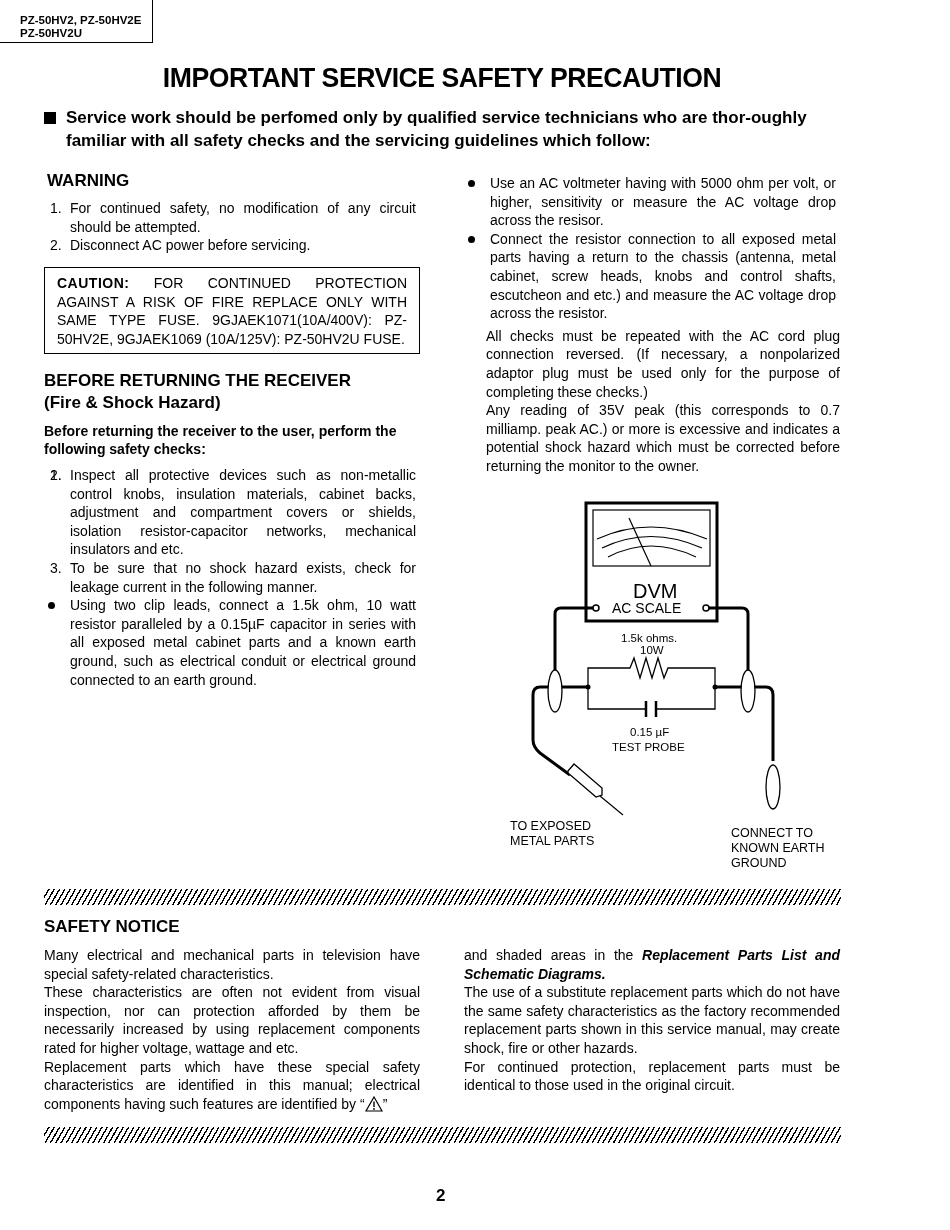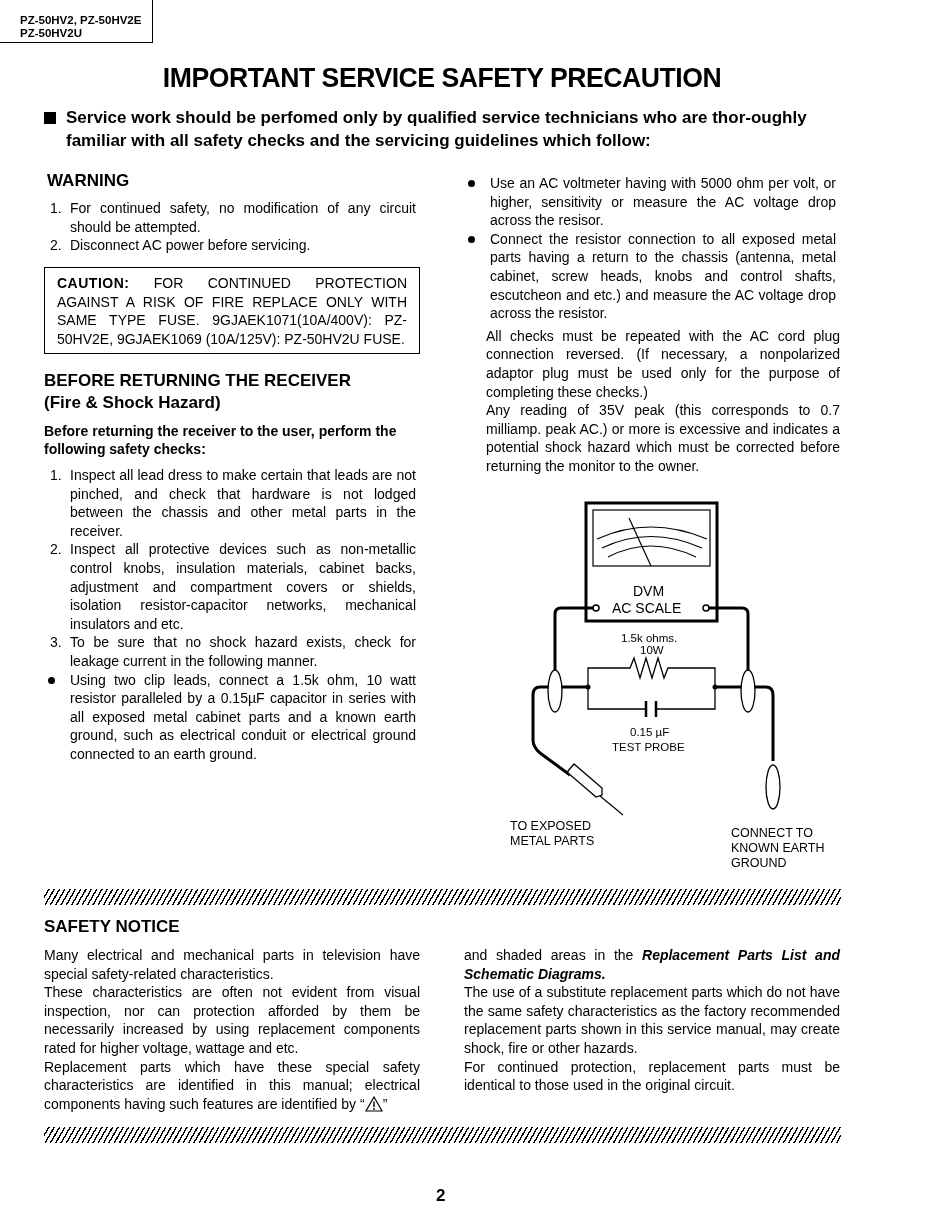--- a/index.html
+++ b/index.html
@@ -56,21 +56,21 @@
   </ul>
   <div class="caution" style="margin-top:12px;">
     <b>CAUTION:</b><span> FOR CONTINUED PROTECTION AGAINST A RISK OF FIRE REPLACE ONLY WITH SAME TYPE FUSE. 9GJAEK1071(10A/400V): PZ-50HV2E, 9GJAEK1069 (10A/125V): PZ-50HV2U FUSE.</span>
   </div>
   <div class="h2" style="margin-top:16px;">
     <div>BEFORE RETURNING THE RECEIVER</div>
     <div>(Fire &amp; Shock Hazard)</div>
   </div>
   <div class="bold14" style="margin-top:8px;">Before returning the receiver to the user, perform the following safety checks:</div>
   <ul class="ol" style="margin-top:8px;">
-    <li><span class="num">1.</span><span>Inspect all lead dress to make certain that leads are not pinched, and check that hardware is not lodged between the chassis and other metal parts in the receiver.</span></li>
+    <li><span class="num">1.</span></li>
     <li><span class="num">2.</span><span>Inspect all protective devices such as non-metallic control knobs, insulation materials, cabinet backs, adjustment and compartment covers or shields, isolation resistor-capacitor networks, mechanical insulators and etc.</span></li>
     <li><span class="num">3.</span><span>To be sure that no shock hazard exists, check for leakage current in the following manner.</span></li>
     <li><span class="bul"></span><span>Using two clip leads, connect a 1.5k ohm, 10 watt resistor paralleled by a 0.15µF capacitor in series with all exposed metal cabinet parts and a known earth ground, such as electrical conduit or electrical ground connected to an earth ground.</span></li>
   </ul>
 </div>
 
 <div class="col" style="left:464px; top:170px; width:376px;">
   <ul class="ol">
     <li><span class="bul"></span><span>Use an AC voltmeter having with 5000 ohm per volt, or higher, sensitivity or measure the AC voltage drop across the resisor.</span></li>
     <li><span class="bul"></span><span>Connect the resistor connection to all exposed metal parts having a return to the chassis (antenna, metal cabinet, screw heads, knobs and control shafts, escutcheon and etc.) and measure the AC voltage drop across the resistor.</span></li>
@@ -109,21 +109,21 @@
     <line x1="146" y1="206" x2="146" y2="222" stroke="#000" stroke-width="2.5"></line>
     <line x1="156" y1="206" x2="156" y2="222" stroke="#000" stroke-width="2.5"></line>
 
     <path d="M48 192 L40 192 Q33 192 33 200 L33 245 Q33 252 40 258 L70 280" fill="none" stroke="#000" stroke-width="3"></path>
     <path d="M68 276 L74 269 L102 293 L102 300 L96 302 L68 278 Z" fill="#fff" stroke="#000" stroke-width="1.3"></path>
     <line x1="100" y1="301" x2="123" y2="320" stroke="#000" stroke-width="1.2"></line>
 
     <path d="M255 192 L266 192 Q273 192 273 200 L273 266" fill="none" stroke="#000" stroke-width="3"></path>
     <ellipse cx="273" cy="292" rx="7" ry="22" fill="#fff" stroke="#000" stroke-width="1.3"></ellipse>
   </svg>
-  <div class="lbl" style="left:133px; top:88px; font-size:14px; line-height:17px;">DVM</div>
+  <div class="lbl" style="left:133px; top:88px; font-size:20px; line-height:17px;">DVM</div>
   <div class="lbl" style="left:112px; top:105px; font-size:14px; line-height:17px;">AC SCALE</div>
   <div class="lbl" style="left:121px; top:137px; font-size:11.5px; line-height:12px;">1.5k ohms.</div>
   <div class="lbl" style="left:140px; top:149px; font-size:11.5px; line-height:12px;">10W</div>
   <div class="lbl" style="left:130px; top:230px; font-size:11.5px;text-align:center;">0.15 µF</div>
   <div class="lbl" style="left:112px; top:245px; font-size:11.5px;text-align:center;">TEST PROBE</div>
   <div class="lbl" style="left:10px; top:324px;">
     <div>TO EXPOSED</div>
     <div>METAL PARTS</div>
   </div>
   <div class="lbl" style="left:231px; top:331px;">

